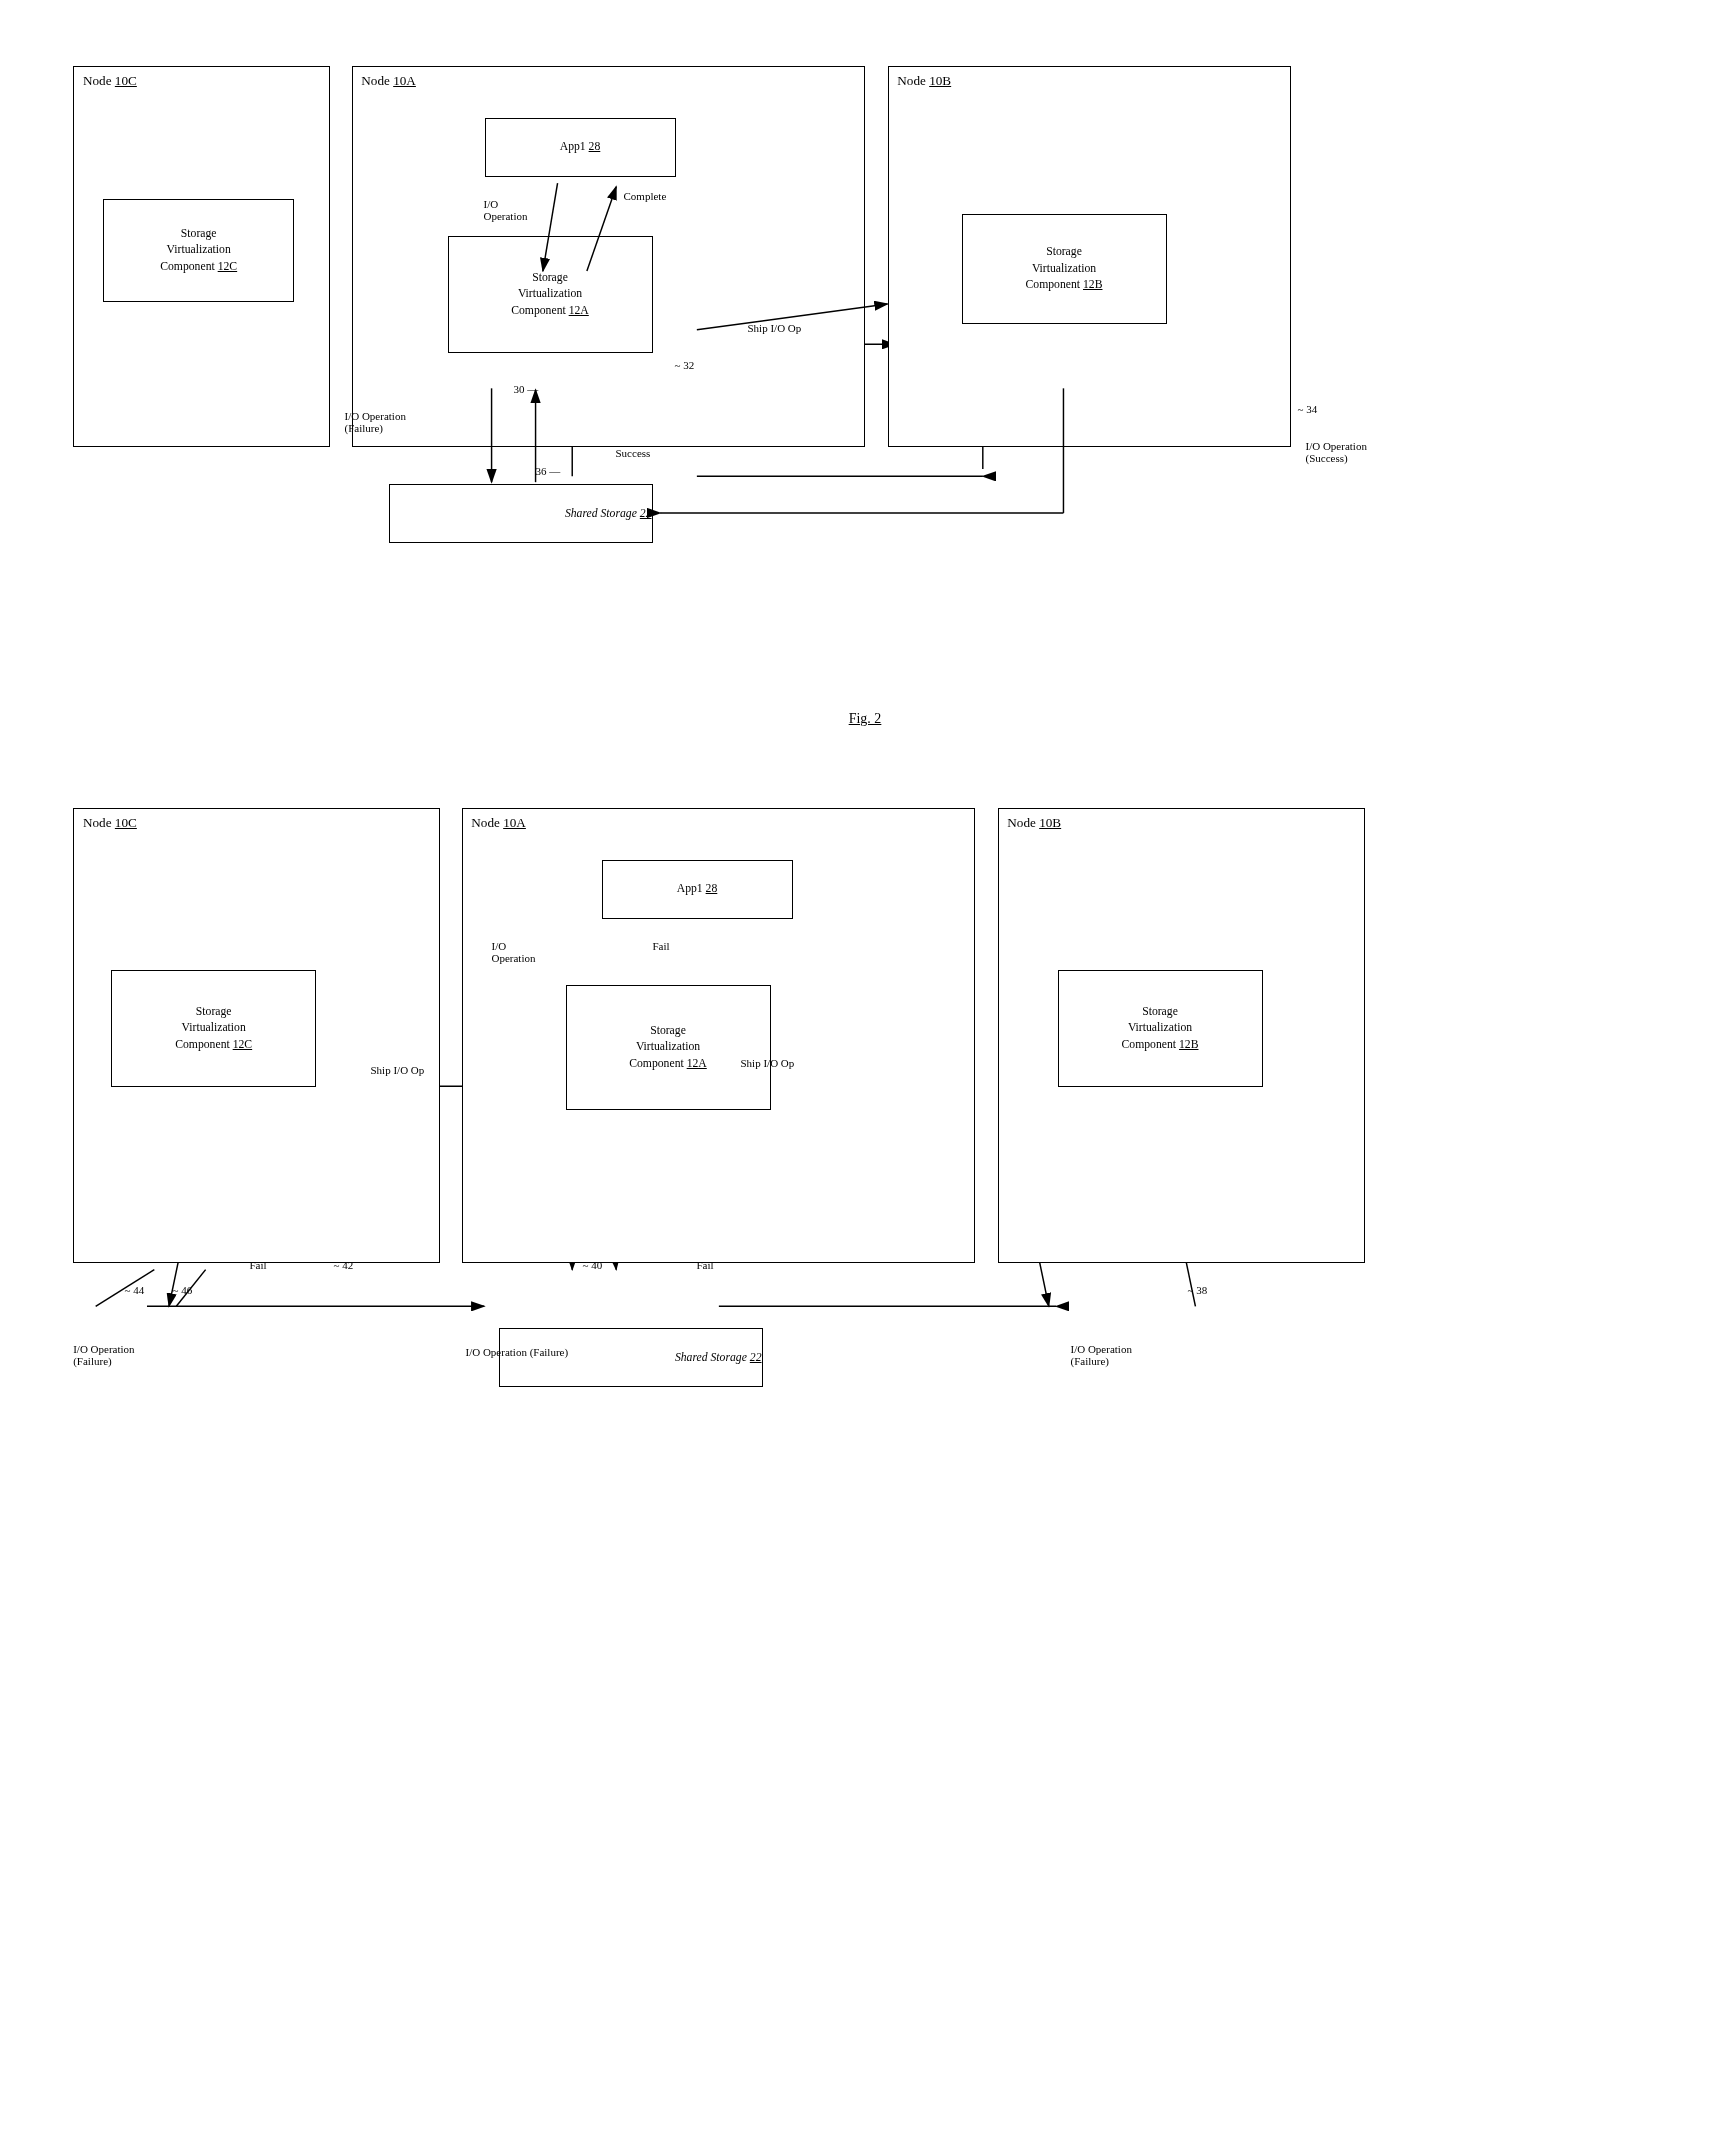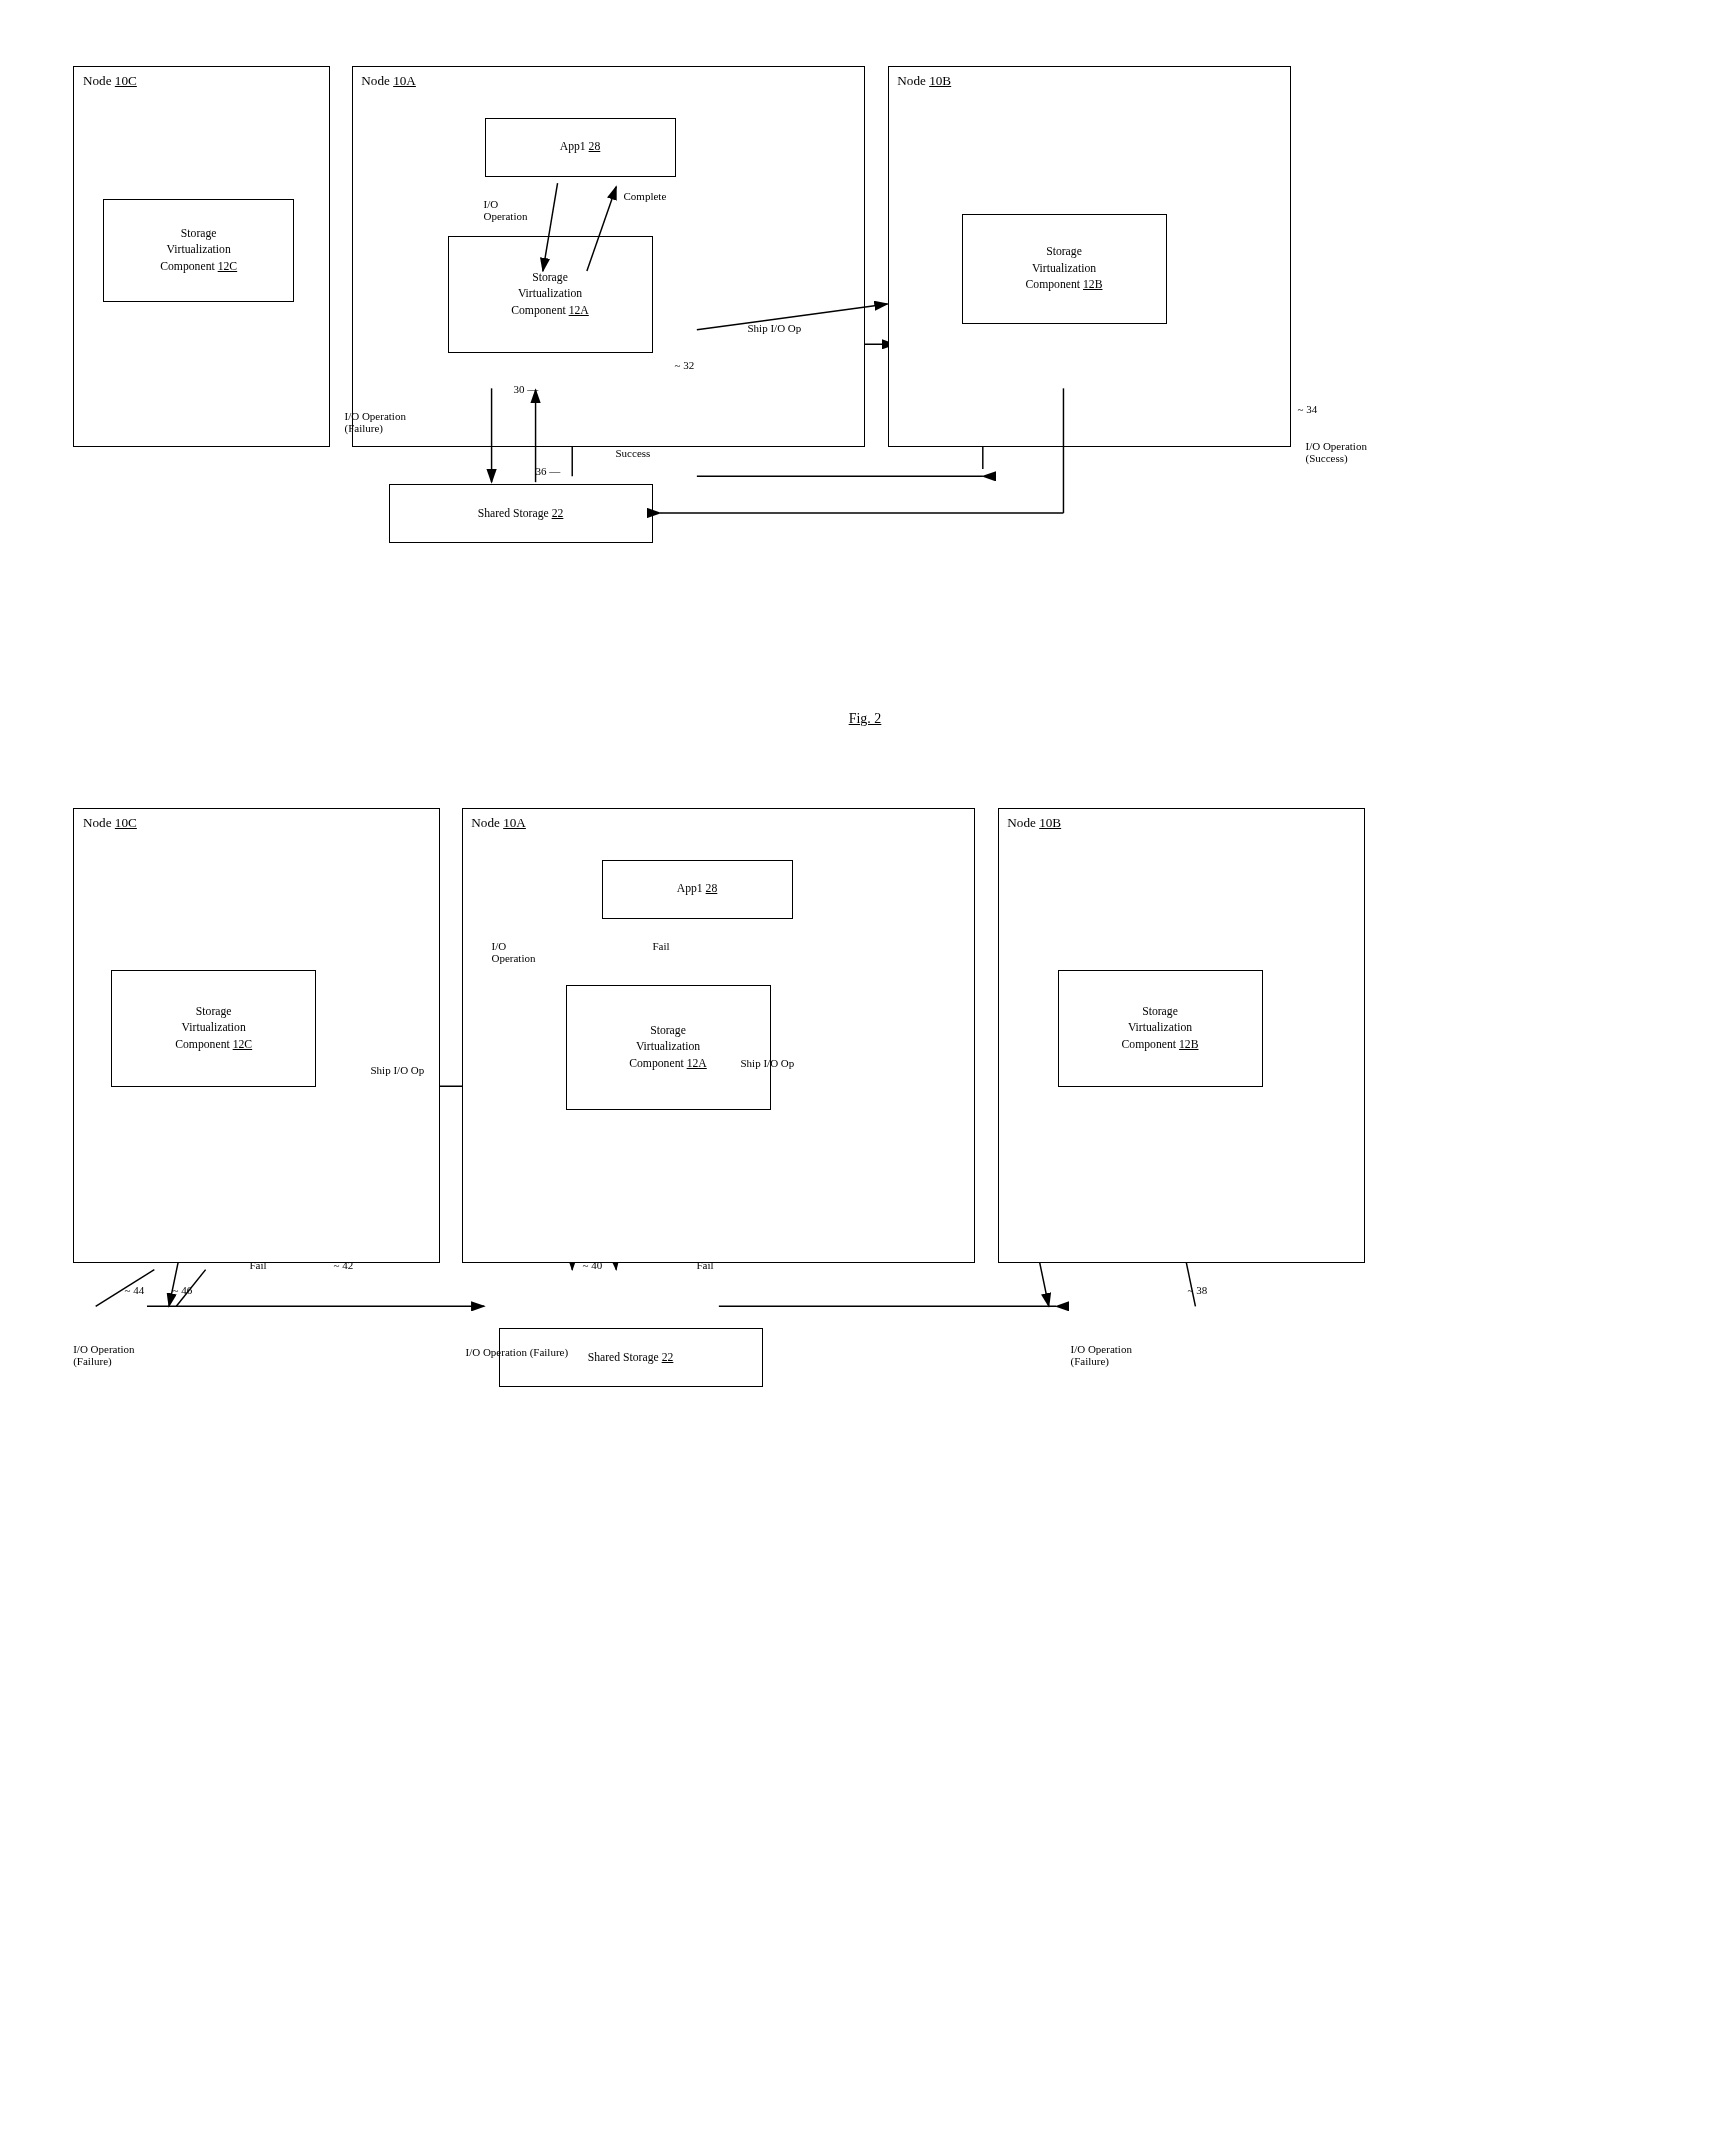--- a/index.html
+++ b/index.html
@@ -53,23 +53,24 @@
       line-height: 1.4;
       font-size: 11.7px;
     }
 
     .shared-storage-box {
       position: absolute;
       border: 1.5px solid #000;
       background: #fff;
       display: flex;
       align-items: center;
-      justify-content: center;
+      justify-content: flex-end;
       text-align: center;
       font-size: 11.7px;
+      font-style: italic;
     }
 
     .arrow-label {
       position: absolute;
       font-size: 11px;
       white-space: nowrap;
     }
 
     .figure-caption {
       text-align: center;

